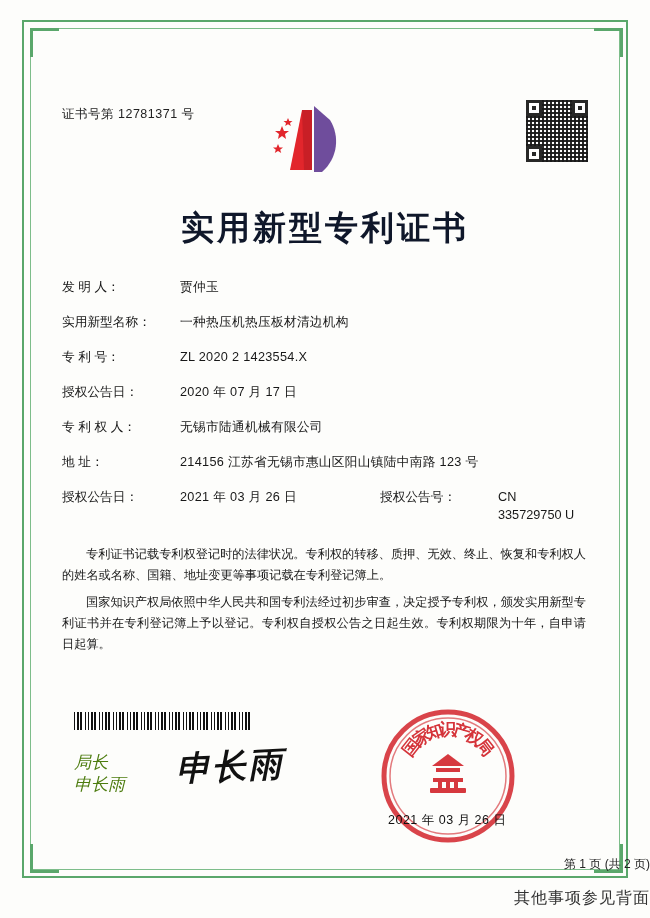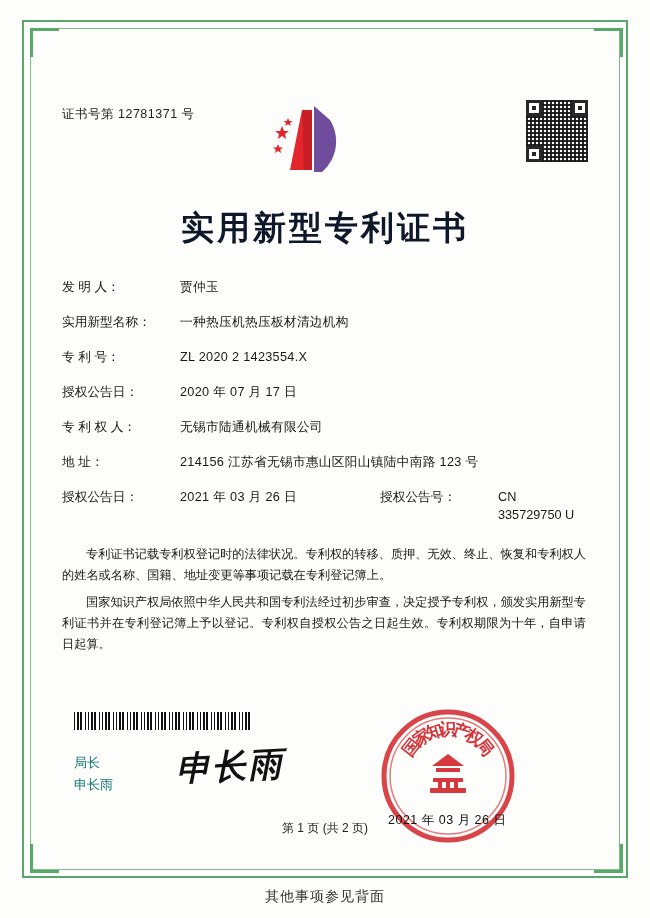--- a/index.html
+++ b/index.html
@@ -158,23 +158,24 @@
     left: 74px; top: 712px;
     width: 176px; height: 18px;
     background: repeating-linear-gradient(90deg,
       #111 0 1px, #fff 1px 3px, #111 3px 5px, #fff 5px 6px,
       #111 6px 8px, #fff 8px 11px, #111 11px 12px, #fff 12px 14px);
   }
 
   .sign-block {
     position: absolute;
     left: 74px; top: 752px;
-    font-size: 13px;
+    font-size: 17px;
     line-height: 22px;
-    color: #0f766e;
+    color: #4d7c0f;
+    font-style: italic;
   }
   .signature {
     position: absolute;
     left: 176px; top: 744px;
     font-family: "DejaVu Serif", serif;
     font-size: 34px;
     font-style: italic;
     font-weight: bold;
     color: #111;
     letter-spacing: 2px;
@@ -193,32 +194,32 @@
     position: absolute;
     left: 388px; top: 812px;
     font-size: 12.5px;
     color: #111;
     letter-spacing: 0.5px;
   }
 
   .page-num {
     position: absolute;
     left: 0; right: 0;
-    top: 820px;
-    text-align: center;
+    top: 856px;
+    text-align: right;
     font-size: 12px;
     color: #222;
   }
 
   .footnote {
     position: absolute;
     left: 0; right: 0;
     top: 888px;
-    text-align: center;
-    font-size: 14px;
+    text-align: right;
+    font-size: 16px;
     color: #333;
     letter-spacing: 1px;
   }
 </style>
 </head>
 <body>
 
 <div class="page">
 
   <div class="border-outer"></div>

